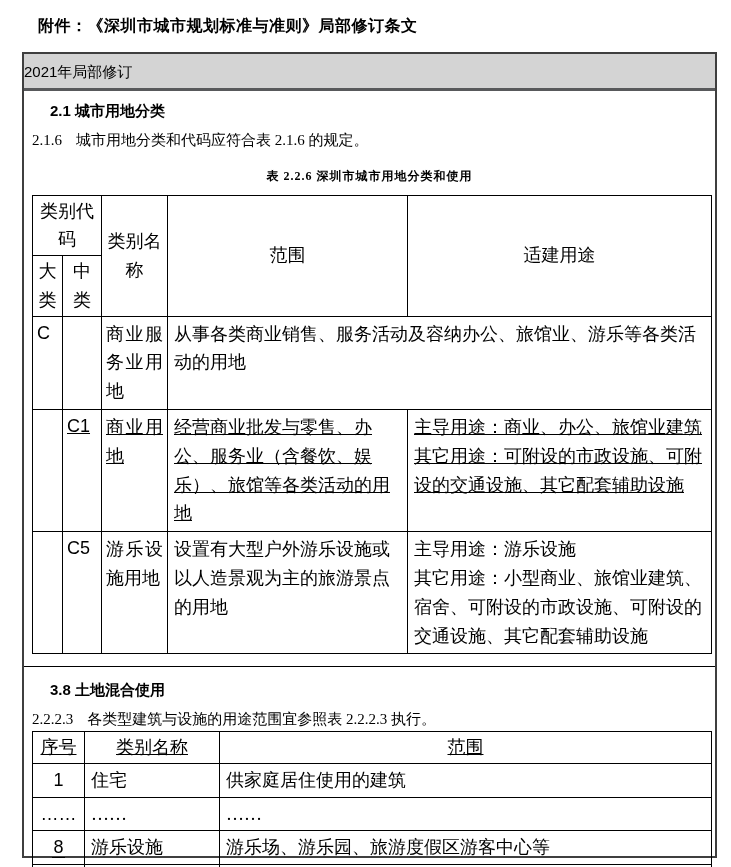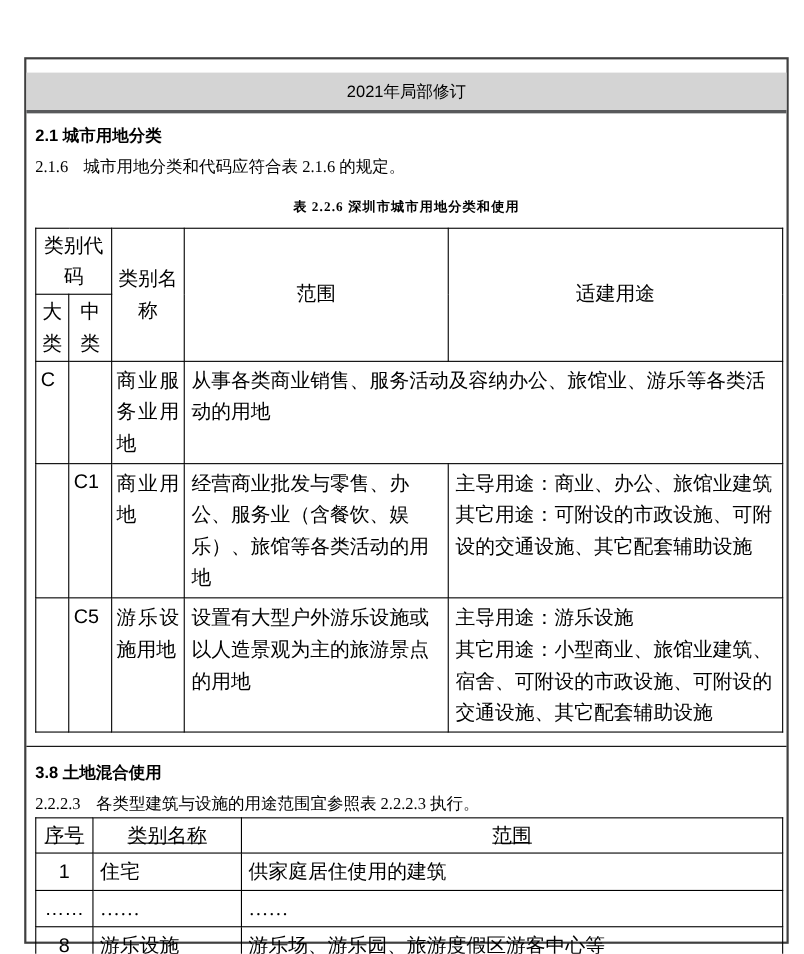--- a/index.html
+++ b/index.html
@@ -21,38 +21,37 @@
     position: absolute; left: 22px; top: 52px;
     width: 695px; height: 806px;
     border: 2px solid #3f3f3f;
     background: #fff;
   }
 
   .banner {
     height: 37px; line-height: 36px;
     background: #d4d4d4;
     border-bottom: 3px solid #58595b;
-    text-align: center;
+    text-align: left;
     font-family: "Liberation Sans", "DejaVu Sans", sans-serif;
     font-size: 15px;
-    margin-top: 12px;
   }
 
   .sec1 { padding: 5px 6px 12px 6px; border-bottom: 1px solid #000; }
   .sec2 { padding: 8px 6px 0 6px; }
 
   .chapter {
     font-family: "Liberation Sans", "DejaVu Sans", sans-serif;
     font-weight: bold; font-size: 24px;
     margin: 3px 0 16px 2px; letter-spacing: 1px;
   }
   .sub-heading {
     font-family: "Liberation Sans", "DejaVu Sans", sans-serif;
     font-weight: bold; font-size: 15px;
-    margin: 6px 0 8px 2px;
+    margin: 6px 0 8px 20px;
   }
   .clause { font-size: 15px; margin: 4px 0 0 2px; line-height: 1.5; }
   .clause .num { margin-right: 14px; }
   .caption {
     text-align: center; font-weight: bold; font-size: 12px;
     margin: 16px 0 10px 0; letter-spacing: 1px;
   }
 
   table { border-collapse: collapse; table-layout: fixed; width: 679px; margin-left: 2px; }
   th, td { border: 1px solid #000; font-size: 18px; line-height: 1.6; }
@@ -63,37 +62,38 @@
   .t1 col.c-major { width: 30px; }
   .t1 col.c-middle { width: 39px; }
   .t1 col.c-name { width: 66px; }
   .t1 col.c-scope { width: 240px; }
   .t1 col.c-uses { width: 304px; }
   .t1 .hr1 th { height: 24px; }
   .t1 .hr2 th { height: 38px; }
   .t1 td.code { padding: 2px 4px; font-family: "Liberation Sans", "DejaVu Sans", sans-serif; }
   .t1 td.name { padding: 3px 4px; text-align: justify; }
   .t1 .row-c td { height: 60px; }
-  .t1 .row-c1 td { height: 93px; }
+  .t1 .row-c1 td { height: 93px; text-decoration: underline; }
   .t1 .row-c5 td { height: 84px; }
 
   
   .t2 col.c-no { width: 52px; }
   .t2 col.c-name { width: 135px; }
   .t2 col.c-scope { width: 492px; }
   .t2 th { height: 25px; text-decoration: underline; }
   .t2 td { height: 25px; padding: 2px 6px; }
   .t2 td.no { text-align: center; font-family: "Liberation Sans", "DejaVu Sans", sans-serif; }
   .u { border-bottom: 1px solid #000; padding: 0 1px; }
 </style>
 </head>
 <body>
 
 <div class="page">
 
+  <div class="doc-title">附件：《深圳市城市规划标准与准则》局部修订条文</div>
 
   <div class="outer">
 
     <div class="banner">2021年局部修订</div>
 
     <div class="sec1">
 
       <div class="sub-heading">2.1 城市用地分类</div>
 
       <div class="clause">

